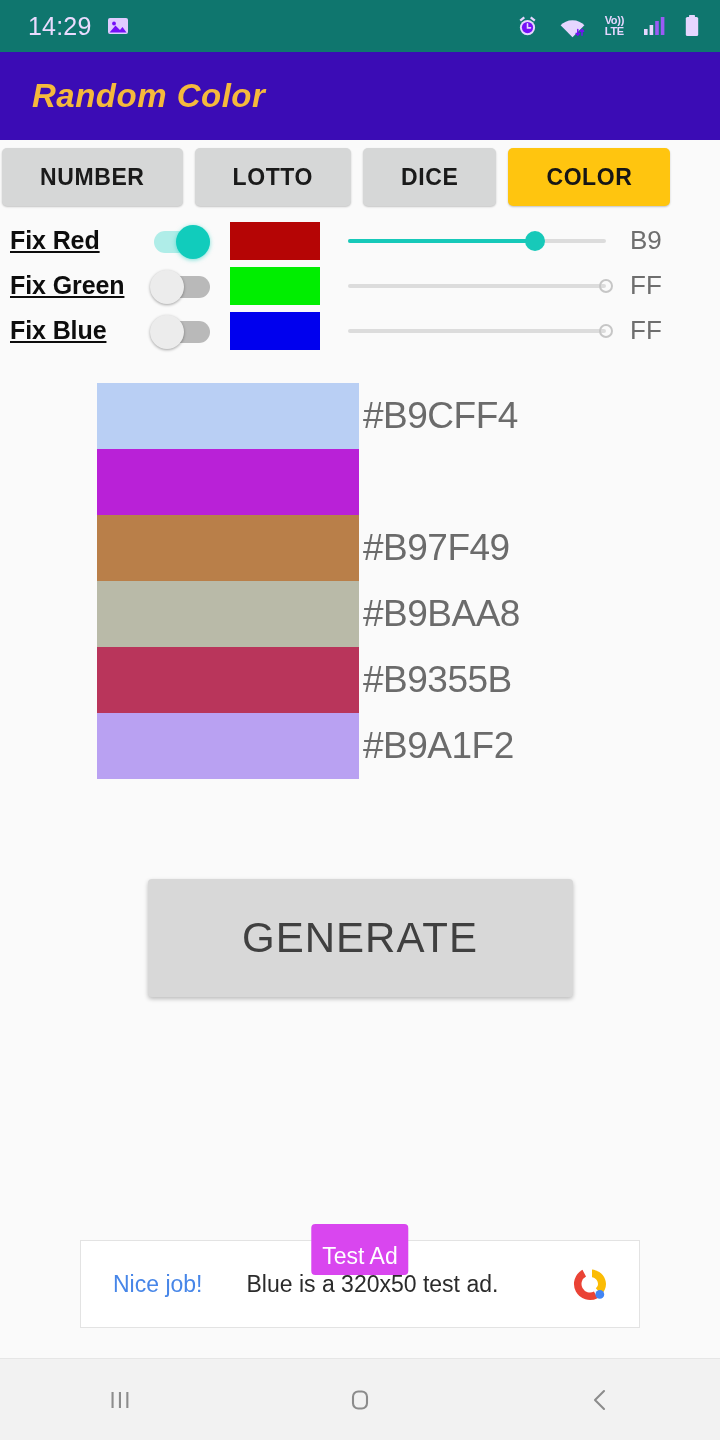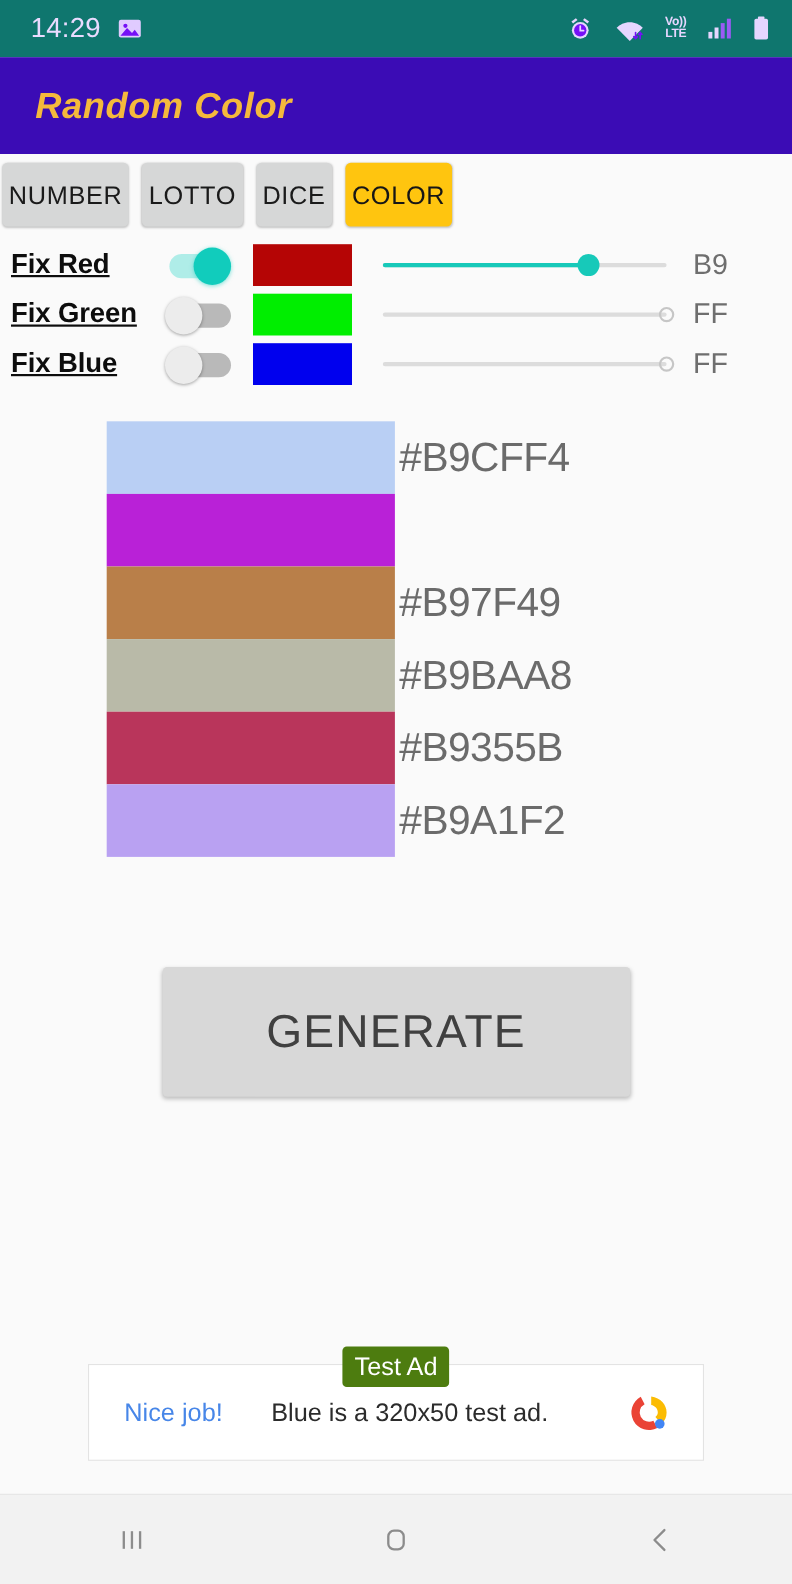--- a/index.html
+++ b/index.html
@@ -85,23 +85,23 @@
     background: #FAFAFA;
   }
   .tab {
     height: 58px;
     border: none;
     border-radius: 5px;
     background: #D6D7D7;
     color: #1A1A1A;
     font-family: "Liberation Sans", sans-serif;
     font-size: 23px;
-    font-weight: 400;
+    font-weight: 700;
     letter-spacing: 0.6px;
-    padding: 0 6px;
+    padding: 0 38px;
     cursor: pointer;
     box-shadow: 0 1px 2px rgba(0,0,0,0.22);
     display: flex;
     align-items: center;
     justify-content: center;
   }
   .tab.selected {
     background: #FFC50F;
     color: #161616;
   }
@@ -293,24 +293,24 @@
     color: #2B2B2B;
     font-size: 23px;
     margin-left: 44px;
     flex: 1 1 auto;
   }
   .ad-badge {
     position: absolute;
     top: -17px;
     left: 50%;
     transform: translateX(-50%);
-    background: #4d7c0f;
+    background: #d946ef;
     color: #FFFFFF;
     font-size: 23px;
-    padding: 5px 11px 5px 11px;
+    padding: 19px 11px 5px 11px;
     border-radius: 4px;
     white-space: nowrap;
   }
   .ad-logo {
     margin-right: 26px;
     flex: 0 0 auto;
     display: block;
   }
 
   

